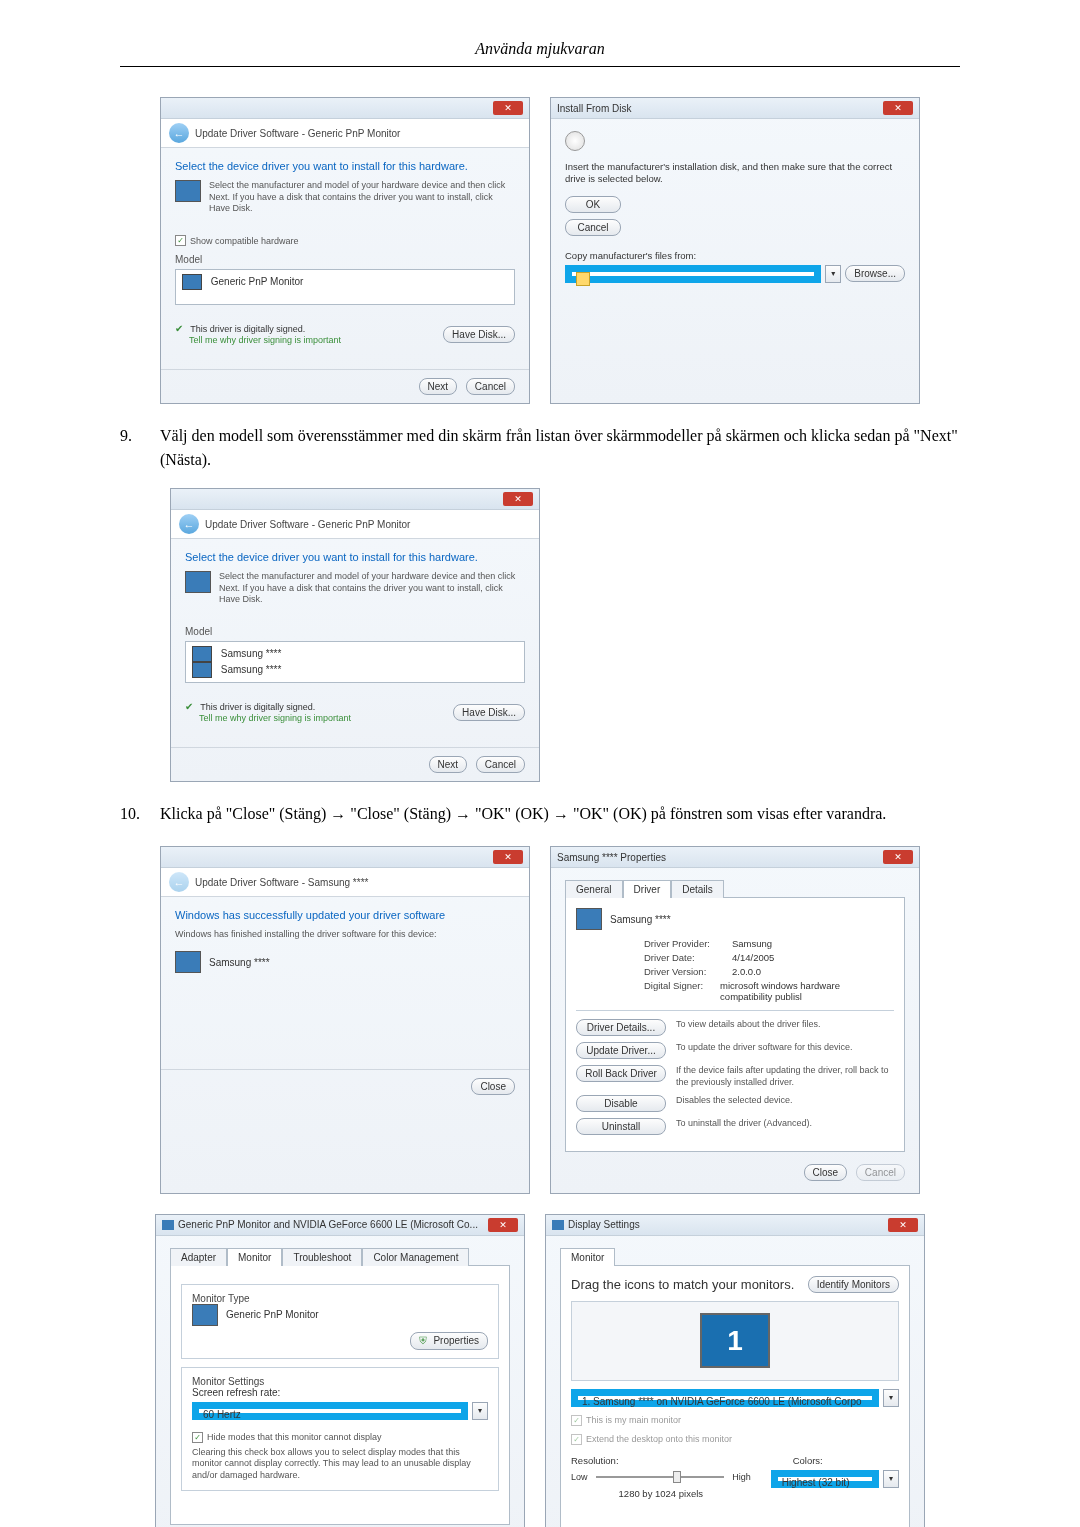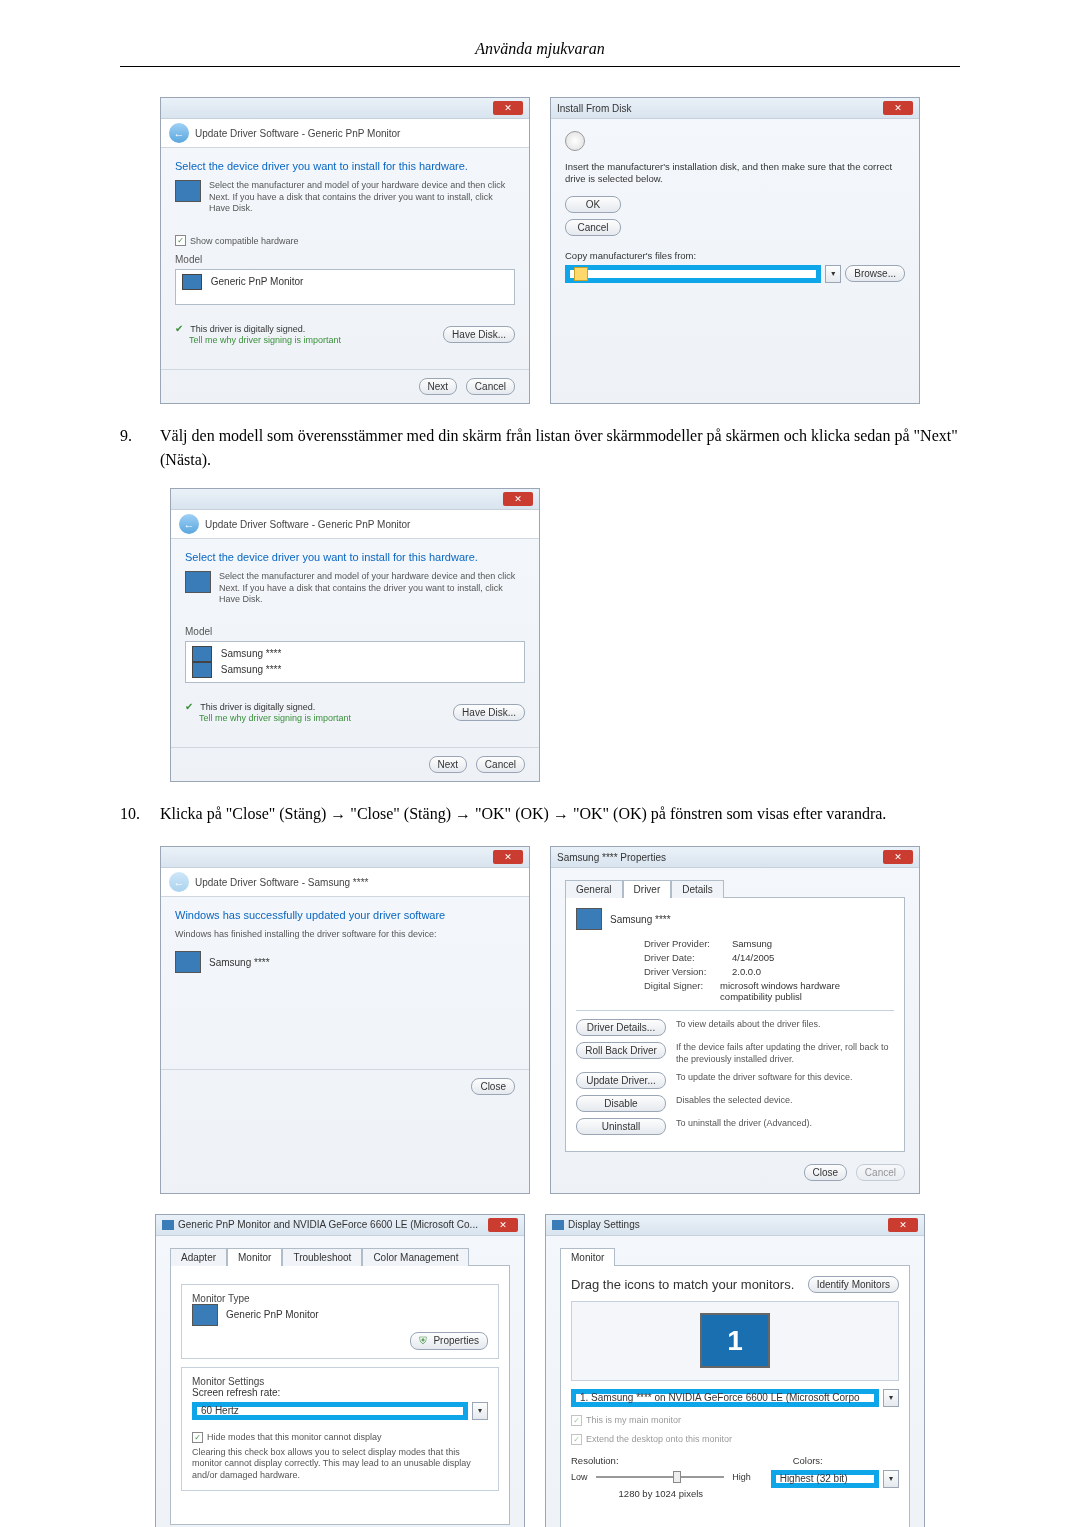--- a/index.html
+++ b/index.html
@@ -91,22 +91,22 @@
     
     .install-disk { width: 370px; }
     .install-disk .dialog-body { display:flex; flex-direction:column; gap:14px; }
     .disk-row { display: flex; gap: 10px; align-items: flex-start; flex-direction: column; }
     .disk-text { flex: 1; font-size: 9.5px; line-height: 1.3; }
     .disk-btns { display:flex; flex-direction:column; gap:6px; }
     .combo {
       display:flex; align-items:center; gap:4px; margin-top:4px;
     }
     .combo-input {
-      flex:1; height:18px; background:#fff; border:5px solid #0ea5e9;
-      display:flex; align-items:center; padding:0 4px;
+      flex:1; height:18px; background:#fff; border:7px solid #0ea5e9;
+      display:flex; align-items:flex-start; padding:0 4px;
     }
     .combo-arrow {
       width:16px; height:18px; border:1px solid #9aa6b5;
       background:linear-gradient(#fdfdfd,#e5e9ee);
       text-align:center; line-height:16px; font-size:8px;
     }
 
     
     .wizard { width: 370px; }
     .wizard-nav {
@@ -341,26 +341,26 @@
           <div class="prop-row">
               <span class="prop-label">Digital Signer:</span>
               <span>microsoft windows hardware compatibility publisl</span>
             </div>
           <div class="hr-line"></div>
           <div class="drv-btn-row">
               <span class="btn">Driver Details...</span>
               <span class="drv-btn-desc">To view details about the driver files.</span>
             </div>
           <div class="drv-btn-row">
+              <span class="btn">Update Driver...</span>
+              <span class="drv-btn-desc">To update the driver software for this device.</span>
+            </div>
+          <div class="drv-btn-row">
               <span class="btn">Roll Back Driver</span>
               <span class="drv-btn-desc">If the device fails after updating the driver, roll back to the previously installed driver.</span>
-            </div>
-          <div class="drv-btn-row">
-              <span class="btn">Update Driver...</span>
-              <span class="drv-btn-desc">To update the driver software for this device.</span>
             </div>
           <div class="drv-btn-row">
               <span class="btn">Disable</span>
               <span class="drv-btn-desc">Disables the selected device.</span>
             </div>
           <div class="drv-btn-row">
               <span class="btn">Uninstall</span>
               <span class="drv-btn-desc">To uninstall the driver (Advanced).</span>
             </div>
         </div>

